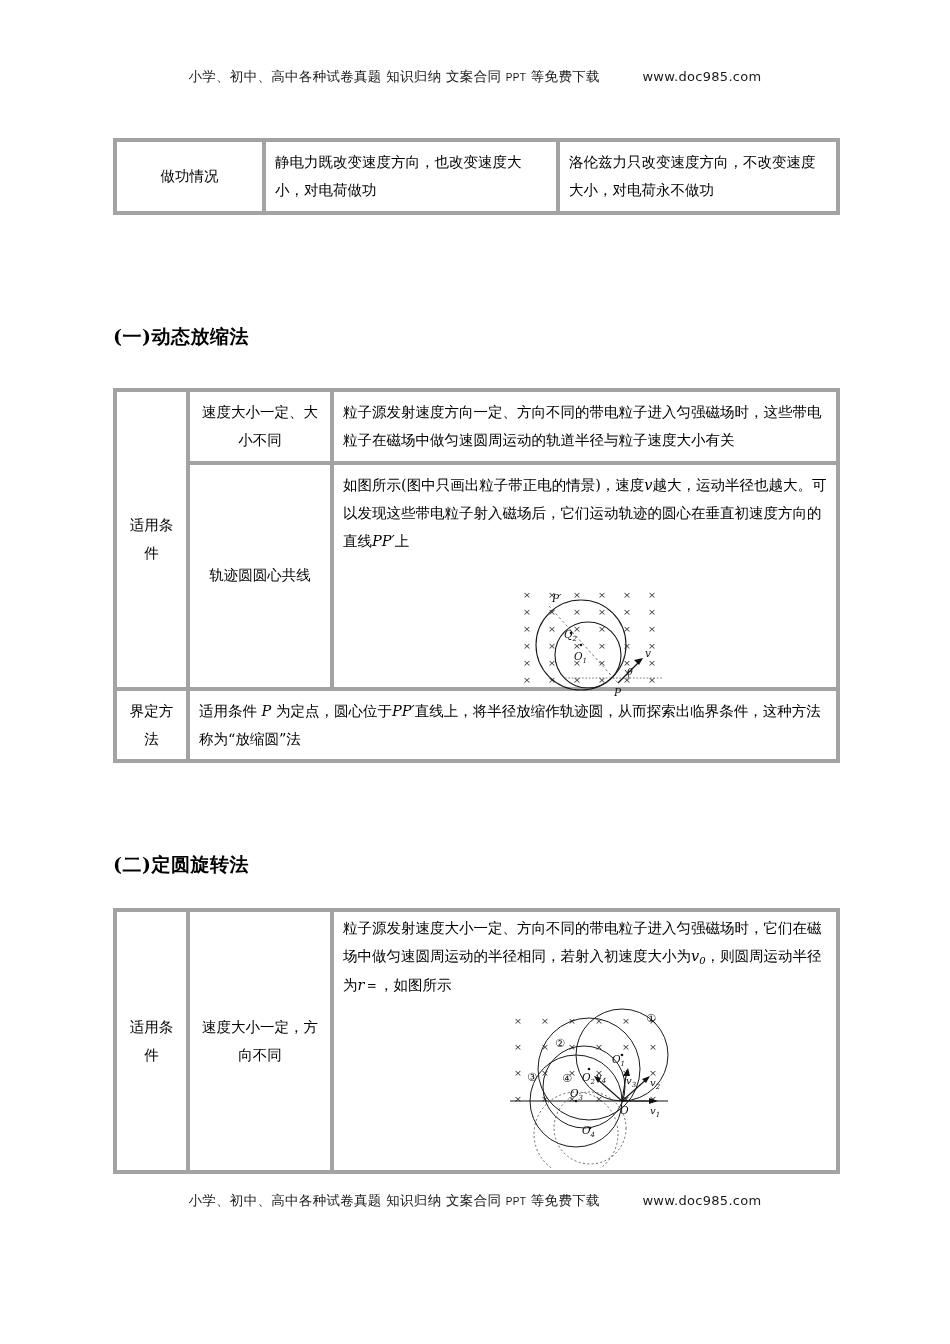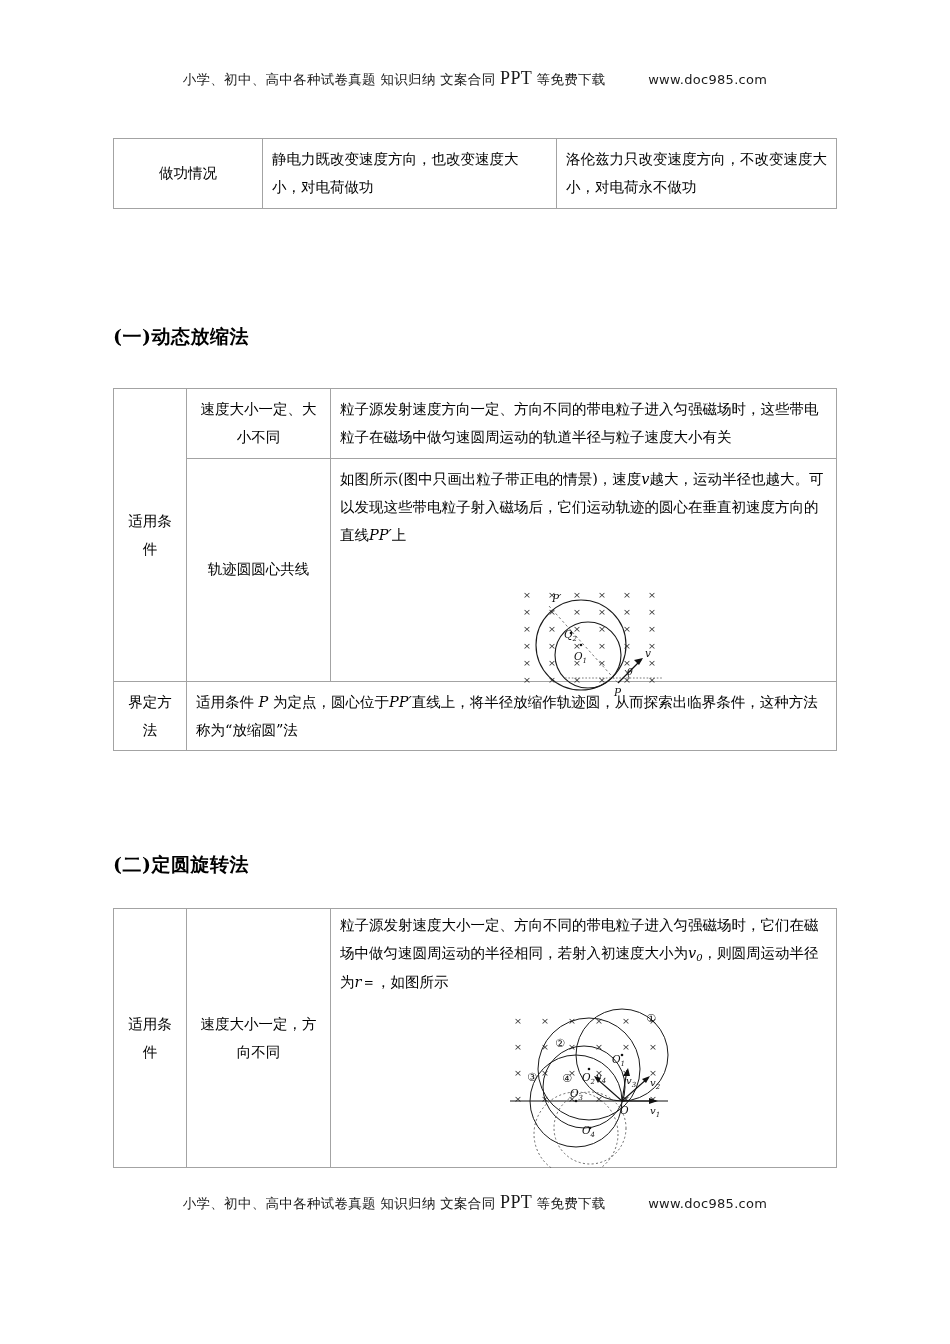--- a/index.html
+++ b/index.html
@@ -18,32 +18,32 @@
     position:absolute;
     left:0;width:950px;
     text-align:center;
     font-size:13.5px;
     color:#1a1a1a;
     letter-spacing:0.3px;
     white-space:nowrap;
   }
   .watermark .cn{font-family:"DejaVu Serif","Liberation Serif",serif;}
   .watermark .url{font-family:"DejaVu Sans","Liberation Sans",sans-serif;font-size:13px;margin-left:38px;}
-  .watermark .ppt{font-family:Liberation Serif, serif;font-size:18px;}
+  .watermark .ppt{font-family:Liberation Sans, sans-serif;font-size:10px;}
   #wm-top{top:68px;}
   #wm-bottom{top:1192px;}
 
   
   table.doc{
     position:absolute;
     border-collapse:collapse;
     table-layout:fixed;
   }
   table.doc td{
-    border:1px solid #a3a3a3;
+    border:4px solid #a3a3a3;
     vertical-align:middle;
     font-size:14.5px;
     line-height:1.95;
     padding:6px 9px;
   }
   td.ctr{text-align:center;}
   td.body{text-align:left;}
   .ital{font-style:italic;font-family:"DejaVu Serif","Liberation Serif",serif;}
   .sub{font-size:10px;vertical-align:-0.28em;font-style:italic;}
 

